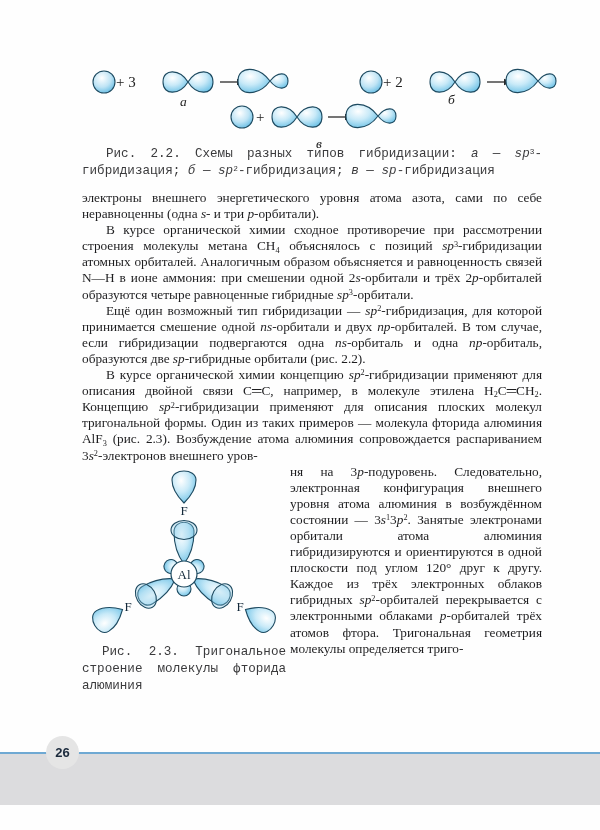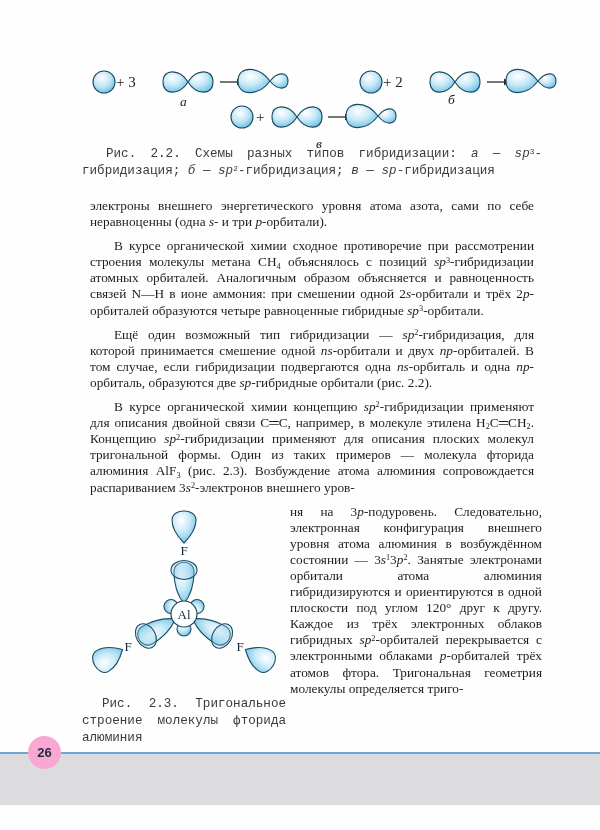--- a/index.html
+++ b/index.html
@@ -16,41 +16,41 @@
   .ah { fill:#2b2b2b; }
   .fnum { font:15px "Liberation Serif", serif; fill:#222; }
   .flab { font:italic 13.5px "Liberation Serif", serif; fill:#222; }
   .atomlab { font:13px "Liberation Serif", serif; fill:#13293a; }
   
   .caption {
     font-family:Liberation Mono, monospace; color:#3a3a3c;
     font-size:12.6px; line-height:17px; text-align:justify;
   }
   .cap22 { position:absolute; left:82px; top:146px; width:460px; text-indent:24px; }
-  .cap23 { width:204px; text-indent:20px; margin-top:12px; }
+  .cap23 { width:204px; text-indent:20px; margin-top:0px; }
   
   .bodytext {
     position:absolute; left:82px; top:190px; width:460px;
     font-size:13.3px; line-height:16.1px; text-align:justify;
   }
-  .bodytext p { margin:8px; padding:0; }
+  .bodytext p { margin:0; padding:0; }
   .bodytext p.indent { text-indent:24px; }
   sup { font-size:0.62em; line-height:0; position:relative; top:-0.45em; vertical-align:baseline; }
   sub { font-size:0.62em; line-height:0; position:relative; top:0.28em; vertical-align:baseline; }
   .wrap-row { display:flex; align-items:flex-start; }
   .fig23-block { flex:0 0 208px; width:208px; }
   .wrap-col { flex:1; }
   
   .footer-band {
     position:absolute; left:0; top:752px; width:600px; height:53px;
     background:#dcdcde; border-top:2px solid #6fa9d3; box-sizing:border-box;
   }
   .page-num {
-    position:absolute; left:28px; top:736px; width:33px; height:33px;
-    border-radius:50%; background:#f9a8d4; z-index:2;
+    position:absolute; left:46px; top:736px; width:33px; height:33px;
+    border-radius:50%; background:#e5e5e5; z-index:2;
     display:flex; align-items:center; justify-content:center;
     font:bold 13px "Liberation Sans", sans-serif; color:#1b2a3c;
   }
 </style>
 </head>
 <body>
 
 <div class="page">
 
   <svg class="fig22-svg" width="540" height="100" viewBox="0 0 540 100">

